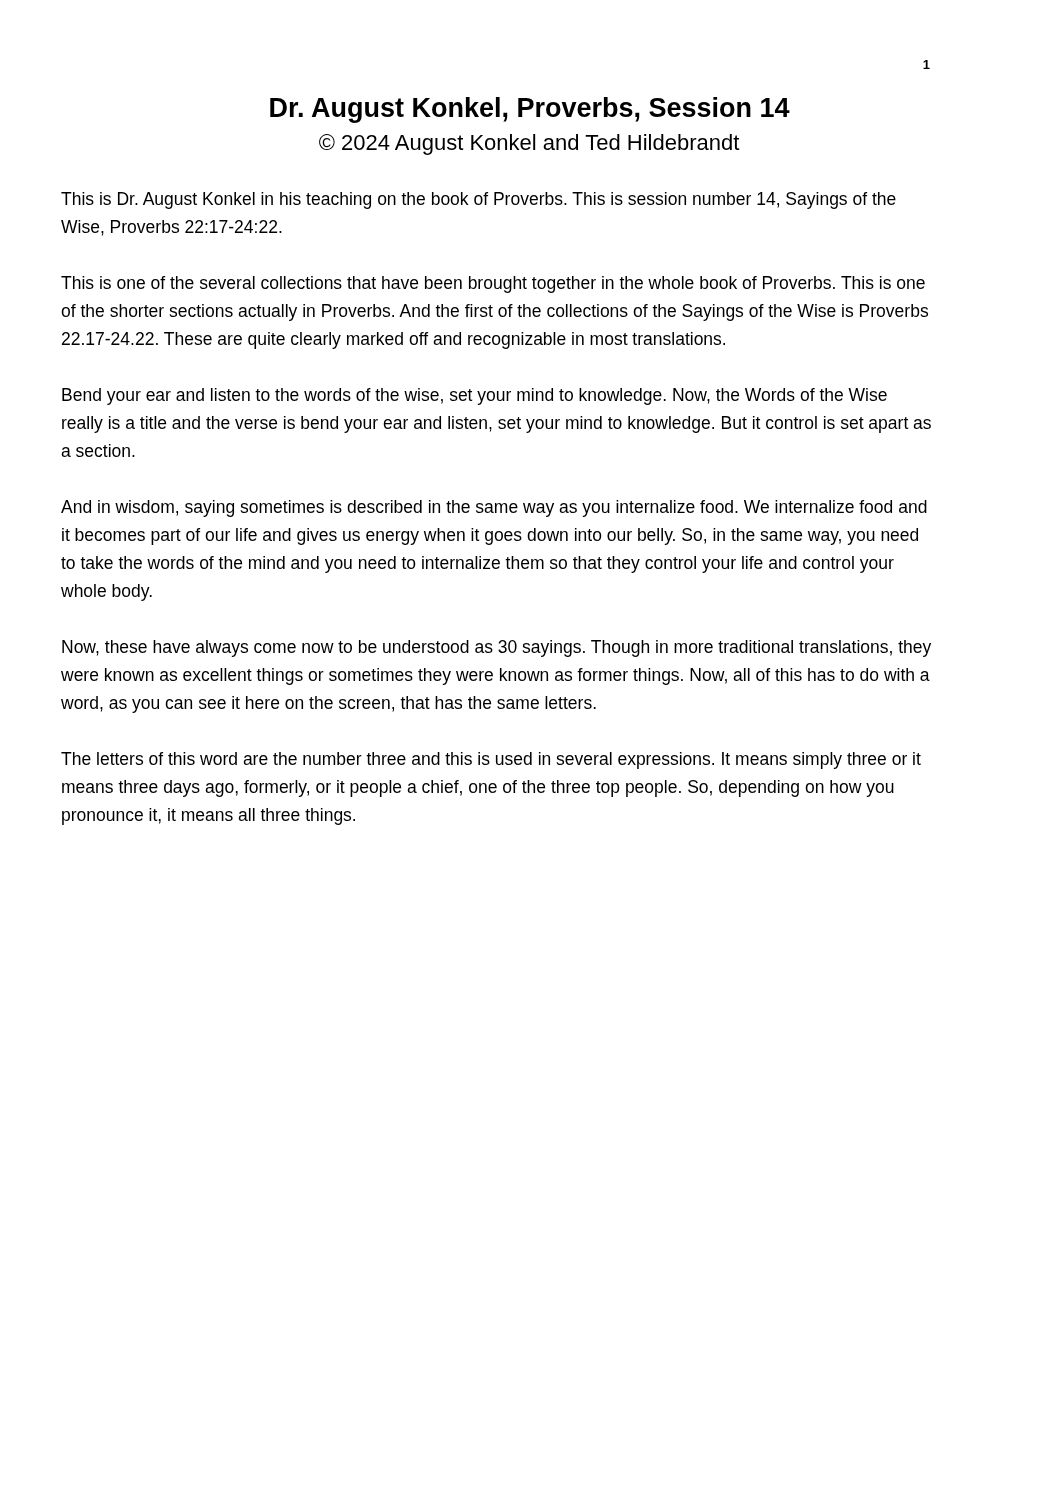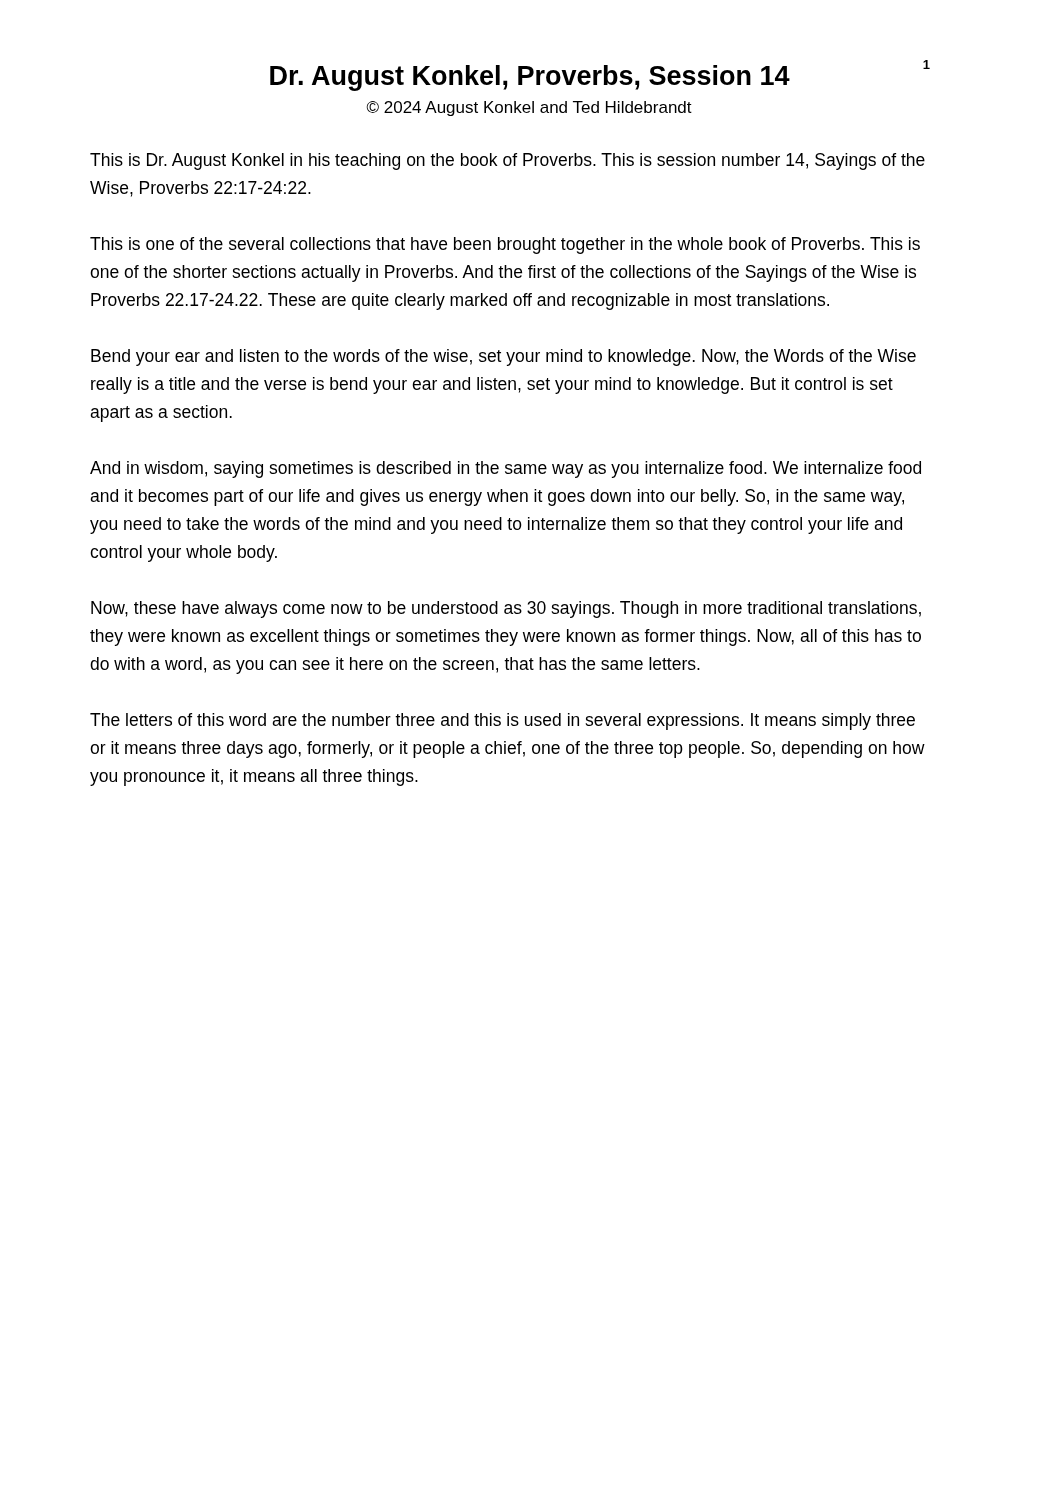--- a/index.html
+++ b/index.html
@@ -26,37 +26,37 @@
     }
     .page-number {
       position: absolute;
       top: 58px;
       right: 128px;
       font-size: 13px;
       font-weight: bold;
       line-height: 1;
     }
     .doc-header {
-      padding-top: 60px;
+      padding-top: 92px;
       text-align: center;
     }
     .doc-title {
       font-size: 27px;
       font-weight: bold;
       margin: 0;
       line-height: 1.2;
     }
     .doc-copyright {
-      font-size: 17px;
+      font-size: 22px;
       font-weight: normal;
       margin: 4px 0 0 0;
       line-height: 1.4;
     }
     .content {
-      margin: 26px 126px 0 90px;
+      margin: 26px 126px 0 61px;
       font-size: 17.5px;
       line-height: 28px;
       text-align: left;
     }
     .content p {
       margin: 0 0 28px 0;
     }
   </style>
 </head>
 <body>

